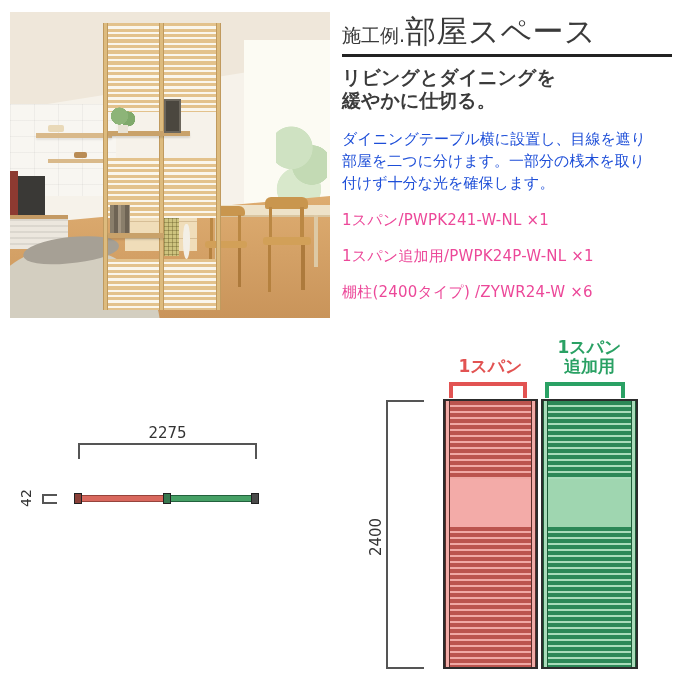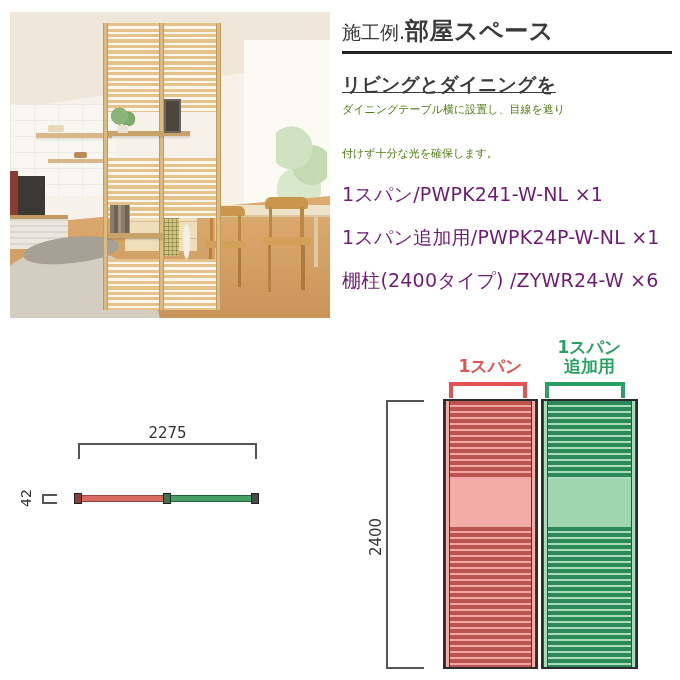--- a/index.html
+++ b/index.html
@@ -6,26 +6,26 @@
   body{background:#ffffff;font-family:"DejaVu Sans","Liberation Sans",sans-serif;color:#3b3b3b;}
   .page{position:relative;width:680px;height:680px;background:#ffffff;overflow:hidden;}
 
   
   .photo{position:absolute;left:10px;top:12px;width:320px;height:306px;background:#f6f2ea;overflow:hidden;}
   .abs{position:absolute;}
 
   
   .info{position:absolute;left:342px;top:16px;width:330px;}
   .title{font-size:19px;color:#3a3a3a;line-height:30px;white-space:nowrap;}
-  .title .big{font-size:24px;font-weight:700;letter-spacing:0.5px;}
+  .title .big{font-size:31px;font-weight:400;letter-spacing:0.5px;}
   .rule{height:3px;background:#222;margin-top:4px;width:330px;}
-  .subtitle{margin-top:19px;font-size:19px;font-weight:700;line-height:23px;color:#3b3b3b;text-decoration:underline;}
-  .desc{margin-top:3px;font-size:11px;line-height:22px;color:#4d7c0f;}
+  .subtitle{margin-top:9px;font-size:19px;font-weight:700;line-height:23px;color:#3b3b3b;}
+  .desc{margin-top:16px;font-size:15px;line-height:22px;color:#1d4ed8;}
   .itemdata-h{margin-top:24px;font-size:20px;font-weight:700;color:#333;letter-spacing:0.5px;}
-  .item-line{margin-top:17px;font-size:19px;color:#701a75;letter-spacing:0.2px;}
+  .item-line{margin-top:17px;font-size:15px;color:#ec4899;letter-spacing:0.2px;}
 
   
   .hdim-label{position:absolute;left:78px;top:424px;width:179px;text-align:center;font-size:15px;color:#333;}
   .hdim{position:absolute;left:78px;top:443px;width:179px;height:16px;box-sizing:border-box;
         border-top:2px solid #555;border-left:2px solid #555;border-right:2px solid #555;}
   .depth-label{position:absolute;left:6px;top:490px;width:40px;text-align:center;font-size:14px;color:#333;transform:rotate(-90deg);}
   .depth-bracket{position:absolute;left:42px;top:494px;width:15px;height:10px;box-sizing:border-box;
         border-top:2px solid #555;border-bottom:2px solid #555;border-left:2px solid #555;}
   .bar-red{position:absolute;left:80px;top:495px;width:86px;height:7px;box-sizing:border-box;background:#d9685e;border:1px solid #96443c;}
   .bar-green{position:absolute;left:166px;top:495px;width:88px;height:7px;box-sizing:border-box;background:#46a066;border:1px solid #23613d;}
@@ -124,24 +124,25 @@
       <div class="abs" style="left:52%;top:68%;width:12%;height:13%;background:#cdc37e;background-image:repeating-linear-gradient(to right,rgba(90,80,30,0.35) 0 1px,transparent 1px 4px),repeating-linear-gradient(to bottom,rgba(90,80,30,0.35) 0 1px,transparent 1px 4px);"></div>
       <div class="abs" style="left:68%;top:70%;width:6%;height:12%;background:#f3efe6;border-radius:50% 50% 60% 60%;"></div>
     </div>
   </div>
 
   <div class="info">
     <div class="title"><span>施工例.</span><span class="big">部屋スペース</span></div>
     <div class="rule"></div>
     <div class="subtitle">
       <span>リビングとダイニングを</span><br>
+      <span>緩やかに仕切る。</span>
     </div>
     <div class="desc">
       <span>ダイニングテーブル横に設置し、目線を遮り</span><br>
-      <br>
+      <span>部屋を二つに分けます。一部分の桟木を取り</span><br>
       <span>付けず十分な光を確保します。</span>
     </div>
     <div class="item-line">1スパン/PWPK241-W-NL ×1</div>
     <div class="item-line">1スパン追加用/PWPK24P-W-NL ×1</div>
     <div class="item-line">棚柱(2400タイプ) /ZYWR24-W ×6</div>
   </div>
 
   <div>
     <div class="hdim-label">2275</div>
     <div class="hdim"></div>

